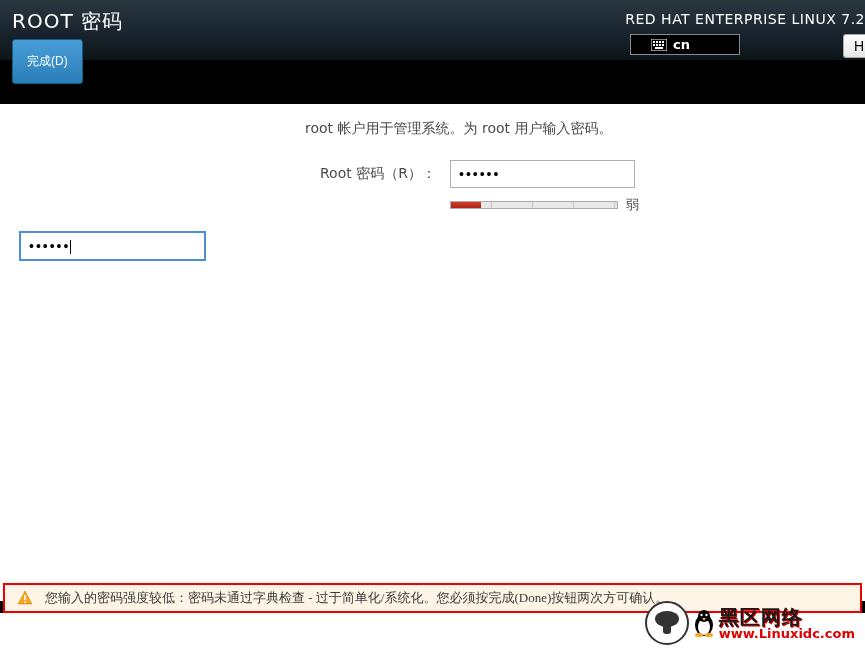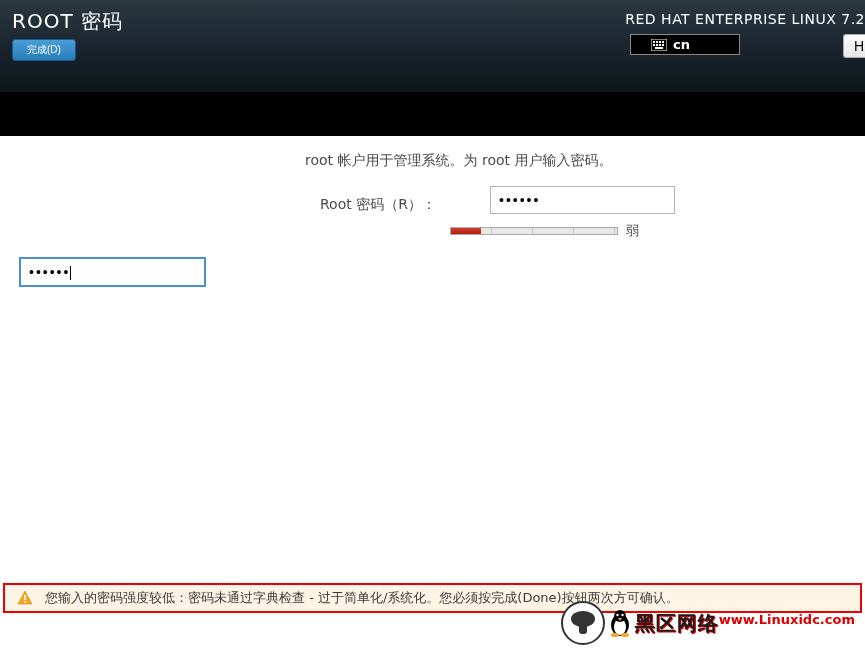--- a/index.html
+++ b/index.html
@@ -6,37 +6,37 @@
     body {
       width: 865px;
       height: 649px;
       font-family: "DejaVu Sans", Arial, sans-serif;
       background: #000;
       overflow: hidden;
       position: relative;
     }
     .header {
       background: linear-gradient(to bottom, #2a3840 0%, #1a2530 50%, #0d1518 100%);
-      height: 92px;
+      height: 60px;
       padding: 8px 12px;
       position: relative;
     }
     .title {
       color: #fff;
       font-size: 20px;
       font-weight: 500;
       letter-spacing: 1px;
     }
     .done-btn {
       background: #3a8ec8;
       background: linear-gradient(to bottom, #4a9ed8, #2a7eb8);
       border: 1px solid #1a5a88;
       color: #fff;
-      padding: 3px 14px;
-      font-size: 10px;
+      padding: 13px 14px;
+      font-size: 12px;
       border-radius: 3px;
       margin-top: 4px;
       cursor: pointer;
     }
     .os-info {
       position: absolute;
       right: 0;
       top: 11px;
       color: #fff;
       font-size: 14px;
@@ -82,27 +82,26 @@
     .main {
       background: #fff;
       height: calc(100% - 116px - 36px);
       padding: 16px 20px;
       position: relative;
     }
     .intro {
       color: #4a4a4a;
       font-size: 14px;
       margin-left: 285px;
-      margin-bottom: 16px;
+      margin-bottom: 22px;
     }
     .form-row {
       display: flex;
-      align-items: flex-end;
+      align-items: center;
       margin-bottom: 8px;
-      gap: 40px;
     }
     .form-label {
       width: 430px;
       text-align: left;
       padding-left: 300px;
       color: #4a4a4a;
       font-size: 14px;
     }
     .password-input {
       width: 185px;
@@ -162,20 +161,21 @@
     .warn-icon {
       width: 16px;
       height: 16px;
       flex-shrink: 0;
     }
     .warn-text {
       font-size: 13px;
       color: #3a3a3a;
       white-space: nowrap;
       overflow: hidden;
+      font-family: Liberation Serif, serif;
     }
     .footer {
       position: absolute;
       bottom: 0;
       left: 0;
       right: 0;
       height: 36px;
       background: #fff;
     }
     .watermark {
@@ -192,20 +192,21 @@
       height: 44px;
       background: #fff;
       border-radius: 50%;
       border: 2px solid #333;
       display: flex;
       align-items: center;
       justify-content: center;
     }
     .wm-text {
       display: flex;
+      flex-direction: column;
       line-height: 1;
     }
     .wm-main {
       font-size: 20px;
       font-weight: bold;
       color: #1a1a1a;
       letter-spacing: 1px;
       text-shadow: 1px 1px 0 #d00;
     }
     .wm-sub {

